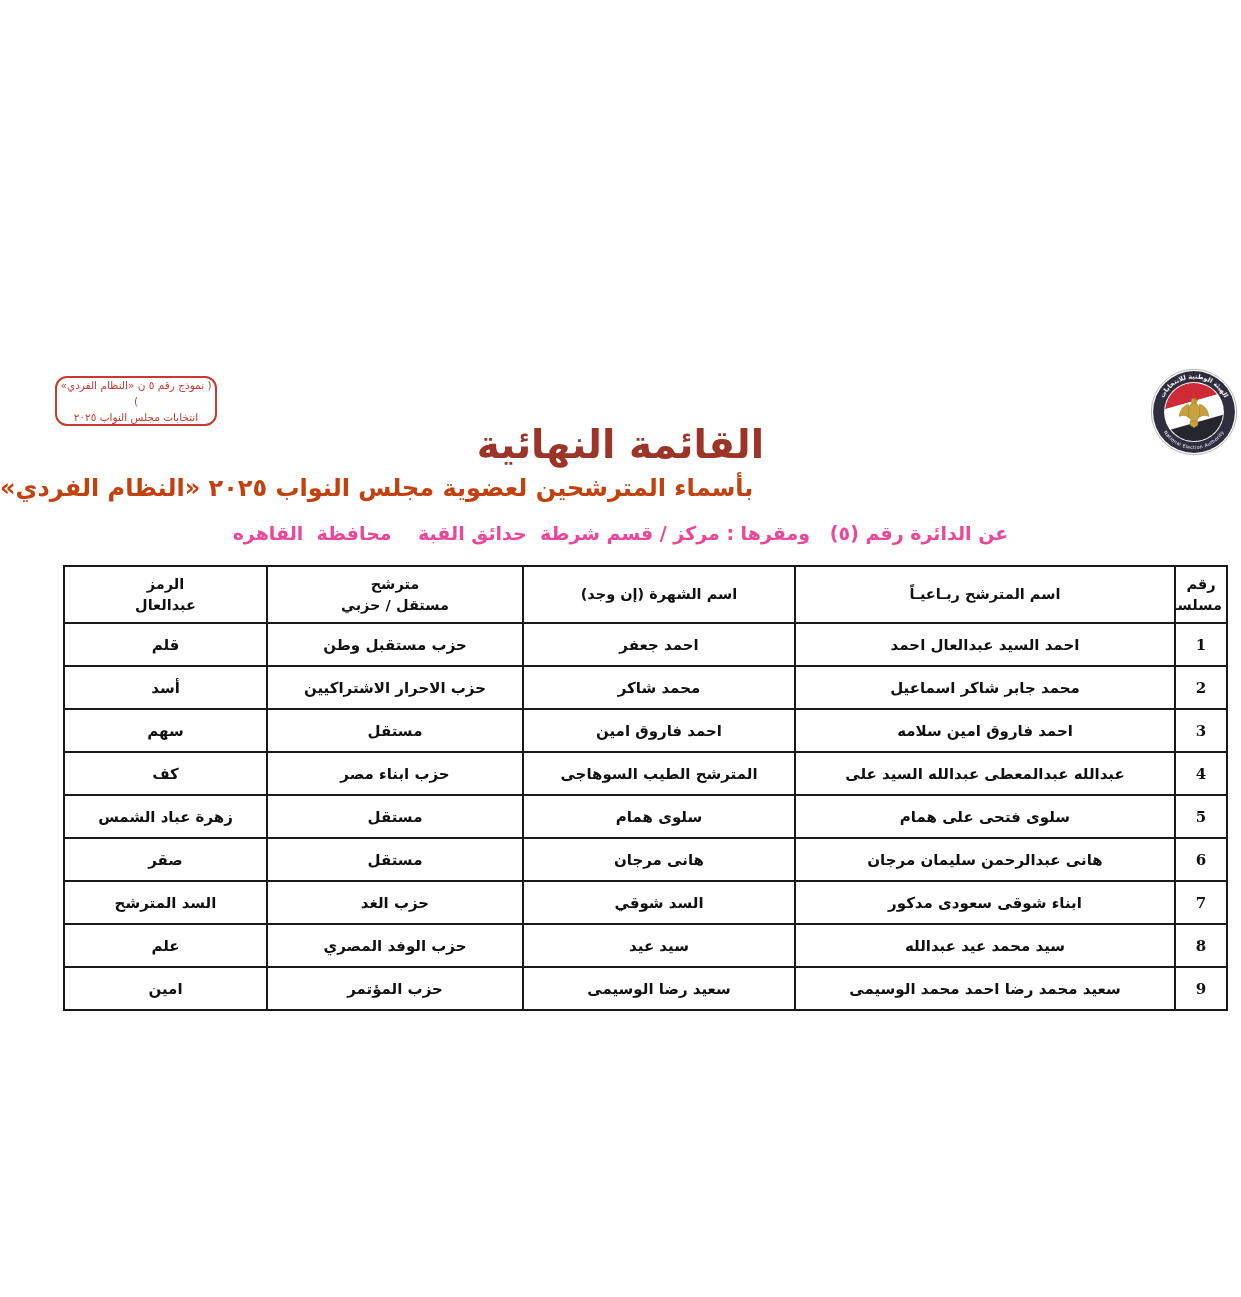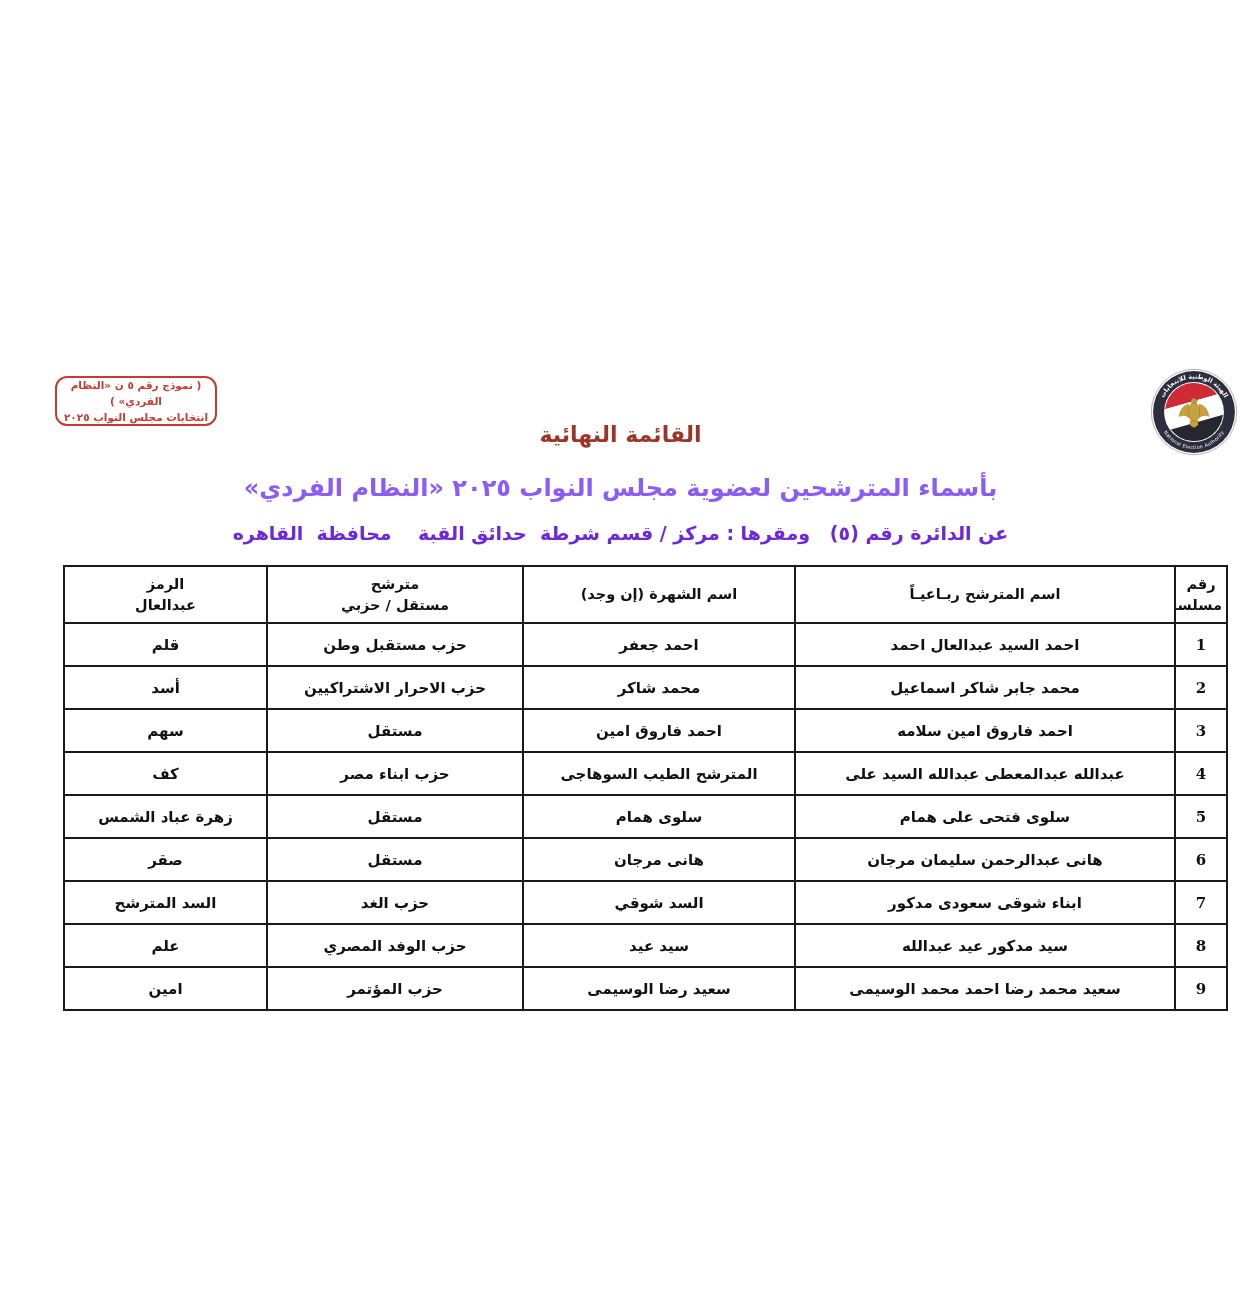--- a/index.html
+++ b/index.html
@@ -8,38 +8,38 @@
     width:1241px;height:1297px;
     background:#ffffff;
     font-family:"DejaVu Sans", sans-serif;
     overflow:hidden;
   }
   
   .form-box{
     position:absolute;left:55px;top:376px;width:158px;height:46px;
     border:2px solid #c43b31;border-radius:12px;
     display:flex;flex-direction:column;justify-content:center;align-items:center;
-    color:#c43b31;font-size:10.5px;font-weight:bold;line-height:1.55;
+    color:#c43b31;font-size:10.5px;font-weight:normal;line-height:1.55;
     direction:rtl;text-align:center;background:#fff;
   }
   
   .logo{position:absolute;left:1150px;top:368px;width:88px;height:88px;}
   
   .page-title{
     position:absolute;left:0;top:422px;width:100%;
-    text-align:center;color:#9c3427;font-size:22px;font-weight:bold;
+    text-align:center;color:#9c3427;font-size:39px;font-weight:bold;
     direction:rtl;letter-spacing:1px;
   }
   .page-subtitle{
     position:absolute;left:0;top:474px;width:100%;
-    text-align:center;color:#8b5cf6;font-size:24px;font-weight:bold;direction:rtl;
+    text-align:left;color:#c2410c;font-size:24px;font-weight:bold;direction:rtl;
   }
   .district-line{
     position:absolute;left:0;top:522px;width:100%;
-    text-align:center;color:#6d28d9;font-size:19px;font-weight:bold;direction:rtl;
+    text-align:center;color:#ec4899;font-size:19px;font-weight:bold;direction:rtl;
     white-space:pre-wrap;
   }
   
   .table-wrap{position:absolute;left:62px;top:565px;width:1166px;direction:rtl;}
   table.candidates{
     border-collapse:collapse;table-layout:fixed;width:1163px;
     direction:rtl;
   }
   table.candidates th, table.candidates td{
     border:2px solid #1a1a1a;
@@ -165,21 +165,21 @@
           </tr>
           <tr>
             <td class="cell-serial">7</td>
             <td class="cell-full_name">ابناء شوقى سعودى مدكور</td>
             <td class="cell-known_name">السد شوقي</td>
             <td class="cell-party">حزب الغد</td>
             <td class="cell-symbol">السد المترشح</td>
           </tr>
           <tr>
             <td class="cell-serial">8</td>
-            <td class="cell-full_name">سيد مدكور عيد عبدالله</td>
+            <td class="cell-full_name">سيد محمد عيد عبدالله</td>
             <td class="cell-known_name">سيد عيد</td>
             <td class="cell-party">حزب الوفد المصري</td>
             <td class="cell-symbol">علم</td>
           </tr>
           <tr>
             <td class="cell-serial">9</td>
             <td class="cell-full_name">سعيد محمد رضا احمد محمد الوسيمى</td>
             <td class="cell-known_name">سعيد رضا الوسيمى</td>
             <td class="cell-party">حزب المؤتمر</td>
             <td class="cell-symbol">امين</td>

